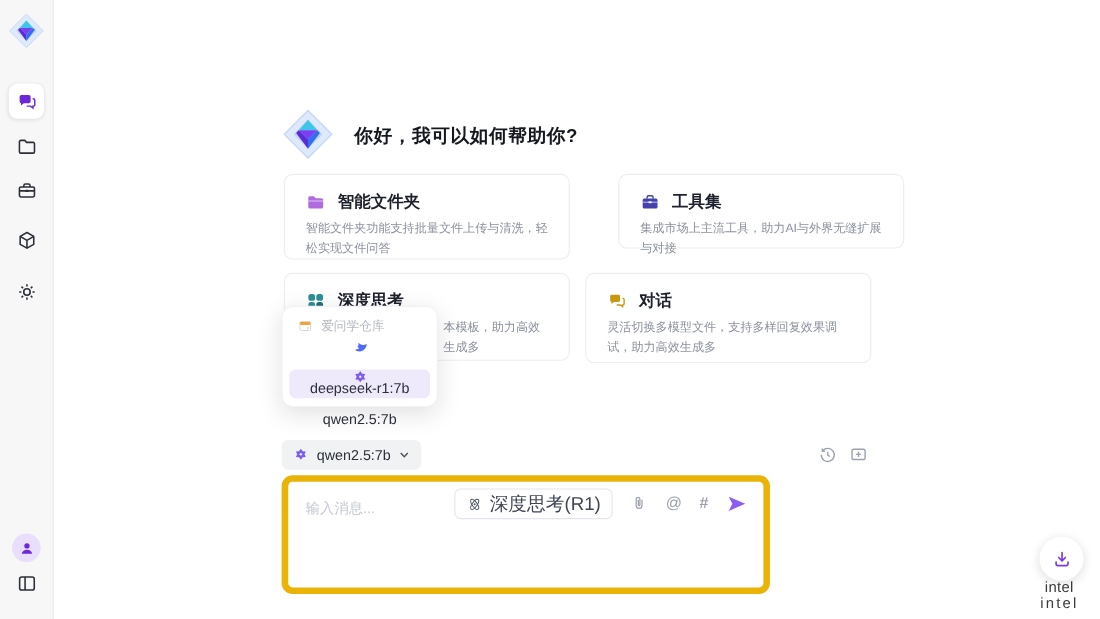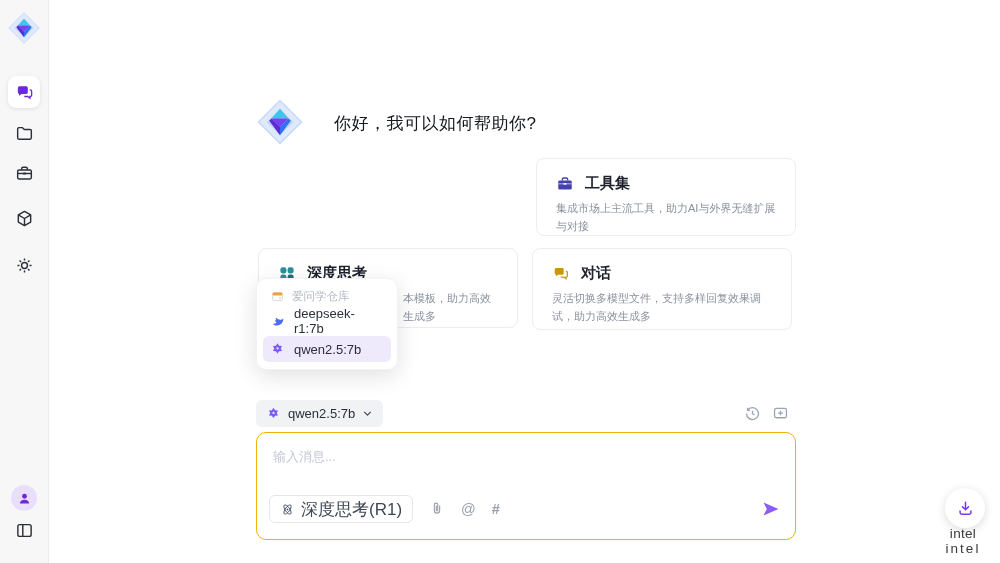--- a/index.html
+++ b/index.html
@@ -10,52 +10,52 @@
   .sb-logo{position:absolute;left:7px;top:11px;width:34px;height:34px;}
   .sb-item{position:absolute;left:0;width:48px;display:flex;justify-content:center;align-items:center;}
   .sb-active-card{position:absolute;left:8px;top:76px;width:32px;height:32px;background:#fff;border-radius:8px;
     box-shadow:0 1px 4px rgba(0,0,0,.10);display:flex;align-items:center;justify-content:center;}
   .sb-ic{width:19px;height:19px;display:block;}
   .avatar-circle{position:absolute;left:11px;top:485px;width:26px;height:26px;border-radius:50%;background:#e9defc;
     display:flex;align-items:center;justify-content:center;}
 
   
   .greet-logo{position:absolute;left:256px;top:98px;width:48px;height:48px;}
-  .greet-text{position:absolute;left:322px;top:112px;font-size:17px;font-weight:normal;color:#15181e;letter-spacing:.5px;margin-left:12px;}
+  .greet-text{position:absolute;left:322px;top:112px;font-size:17px;font-weight:bold;color:#15181e;letter-spacing:.5px;}
 
   
   .card{position:absolute;width:260px;background:#fff;border:1px solid #ebedf0;border-radius:8px;box-sizing:border-box;padding:15px 19px;}
   .card-0{left:258px;top:158px;height:78px;}
-  .card-1{left:536px;top:158px;height:78px;}
+  .card-1{left:562px;top:158px;height:68px;}
   .card-2{left:258px;top:248px;height:80px;}
   .card-3{left:532px;top:248px;height:82px;}
   .card-head{display:flex;align-items:center;gap:11px;}
   .card-title{font-size:15px;font-weight:bold;color:#1d212b;}
   .card-desc{margin:7px 0 0 0;font-size:11px;line-height:1.6;color:#8b919d;width:222px;}
   .card-desc.offset{padding-left:125px;box-sizing:border-box;width:222px;}
   .card-ic{width:18px;height:18px;flex:0 0 18px;}
 
   
   .dropdown{position:absolute;left:256px;top:278px;width:142px;box-sizing:border-box;background:#fff;border:1px solid #f1f2f4;
     border-radius:10px;box-shadow:0 6px 22px rgba(20,26,40,.13);padding:7px 6px;z-index:30;}
   .dd-group{display:flex;align-items:center;gap:7px;height:20px;padding:0 7px;font-size:11.5px;color:#b4b8c0;font-family:Liberation Mono, monospace;}
-  .dd-item{display:flex;align-items:center;gap:9px;height:26px;padding:0 7px;margin-top:2px;border-radius:6px;
-    font-size:13px;color:#2a2f3a;cursor:pointer;}
+  .dd-item{display:flex;align-items:center;gap:22px;height:26px;padding:0 7px;margin-top:2px;border-radius:6px;
+    font-size:13px;color:#2a2f3a;cursor:pointer;flex-direction:column;}
   .dd-item.selected{background:#efe9fc;}
   .dd-ic{width:15px;height:15px;flex:0 0 15px;}
 
   
   .model-chip{position:absolute;left:256px;top:400px;height:27px;display:inline-flex;align-items:center;gap:7px;
     background:#f1f2f4;border-radius:6px;padding:0 10px;font-size:13px;color:#2a2f3a;}
   .top-tools{position:absolute;left:744px;top:405px;display:flex;gap:11px;}
   .tool-ic{width:17px;height:17px;display:block;}
 
   
-  .composer{position:absolute;left:256px;top:432px;width:540px;height:108px;box-sizing:border-box;border:1px solid #eab308;
-    border-radius:10px;background:#fff;display:flex;flex-direction:column;}
+  .composer{position:absolute;left:256px;top:432px;width:444px;height:108px;box-sizing:border-box;border:6px solid #eab308;
+    border-radius:10px;background:#fff;display:flex;}
   .composer textarea{flex:1;border:none;outline:none;resize:none;margin:13px 14px 0 14px;font-family:inherit;
     font-size:13px;color:#333;background:transparent;}
   .composer textarea::placeholder{color:#c3c8d1;}
   .composer-bar{height:40px;display:flex;align-items:center;padding:0 14px 10px 12px;gap:16px;}
   .deep-chip{display:inline-flex;align-items:center;gap:6px;height:26px;padding:0 10px;border:1px solid #e4e6ea;
     border-radius:6px;font-size:17px;color:#3f4654;background:#fff;cursor:pointer;}
   .bar-glyph{font-size:14.5px;color:#9aa1ad;cursor:pointer;line-height:1;}
   .bar-ic{width:16px;height:16px;display:block;cursor:pointer;}
   .send{margin-left:auto;width:20px;height:20px;cursor:pointer;}
 
@@ -136,20 +136,30 @@
   <svg class="greet-logo" viewBox="0 0 40 40">
     <polygon points="20,2 38,20 20,38 2,20" fill="#dfe9fc" stroke="#c3d6f8" stroke-width="1"></polygon>
     <polygon points="20,9 31,20 20,31 9,20" fill="#bcd2f7"></polygon>
     <polygon points="20,9 27,17 13,17" fill="#3ec6ea"></polygon>
     <polygon points="13,17 27,17 20,24" fill="#7a3ff0"></polygon>
     <polygon points="13,17 20,24 20,31 11,19" fill="#5b2bd6"></polygon>
     <polygon points="20,24 27,17 29,19 20,31" fill="#2f6ff0"></polygon>
   </svg>
   <div class="greet-text">你好，我可以如何帮助你?</div>
 
+  <div class="card card-0">
+    <div class="card-head">
+      <svg class="card-ic" viewBox="0 0 20 20">
+        <path d="M2.5 5.4A1.6 1.6 0 0 1 4.1 3.8h4l1.9 1.9h5.9a1.6 1.6 0 0 1 1.6 1.6v7.3a1.6 1.6 0 0 1-1.6 1.6H4.1a1.6 1.6 0 0 1-1.6-1.6z" fill="#b06be0"></path>
+        <path d="M2.5 8.6h15" stroke="#fff" stroke-width="1" opacity=".6"></path>
+      </svg>
+      <span class="card-title">智能文件夹</span>
+    </div>
+    <p class="card-desc">智能文件夹功能支持批量文件上传与清洗，轻松实现文件问答</p>
+  </div>
 
   <div class="card card-1">
     <div class="card-head">
       <svg class="card-ic" viewBox="0 0 20 20">
         <rect x="2.5" y="6" width="15" height="10.2" rx="1.6" fill="#4340b0"></rect>
         <path d="M7 6V4.9A1.6 1.6 0 0 1 8.6 3.3h2.8A1.6 1.6 0 0 1 13 4.9V6" fill="none" stroke="#4340b0" stroke-width="1.5"></path>
         <path d="M2.5 9.8h15" stroke="#fff" stroke-width="1" opacity=".7"></path>
         <rect x="8.3" y="8.8" width="3.4" height="2" rx=".5" fill="#fff" opacity=".85"></rect>
       </svg>
       <span class="card-title">工具集</span>

